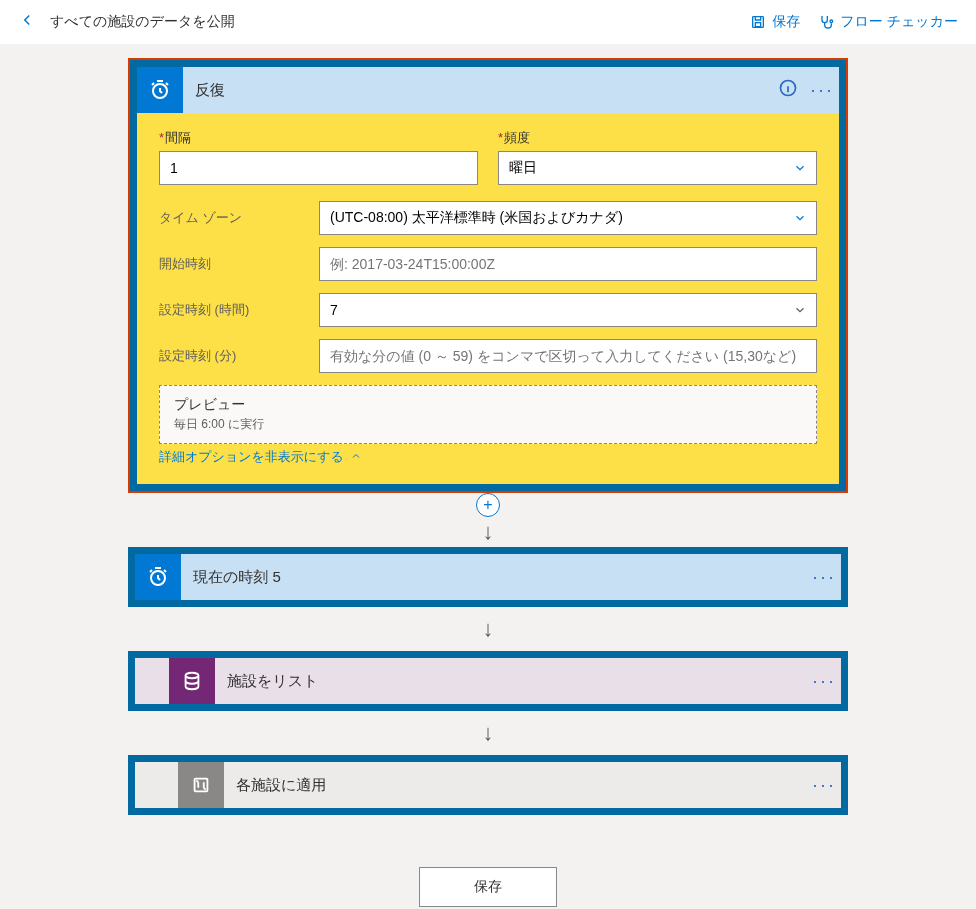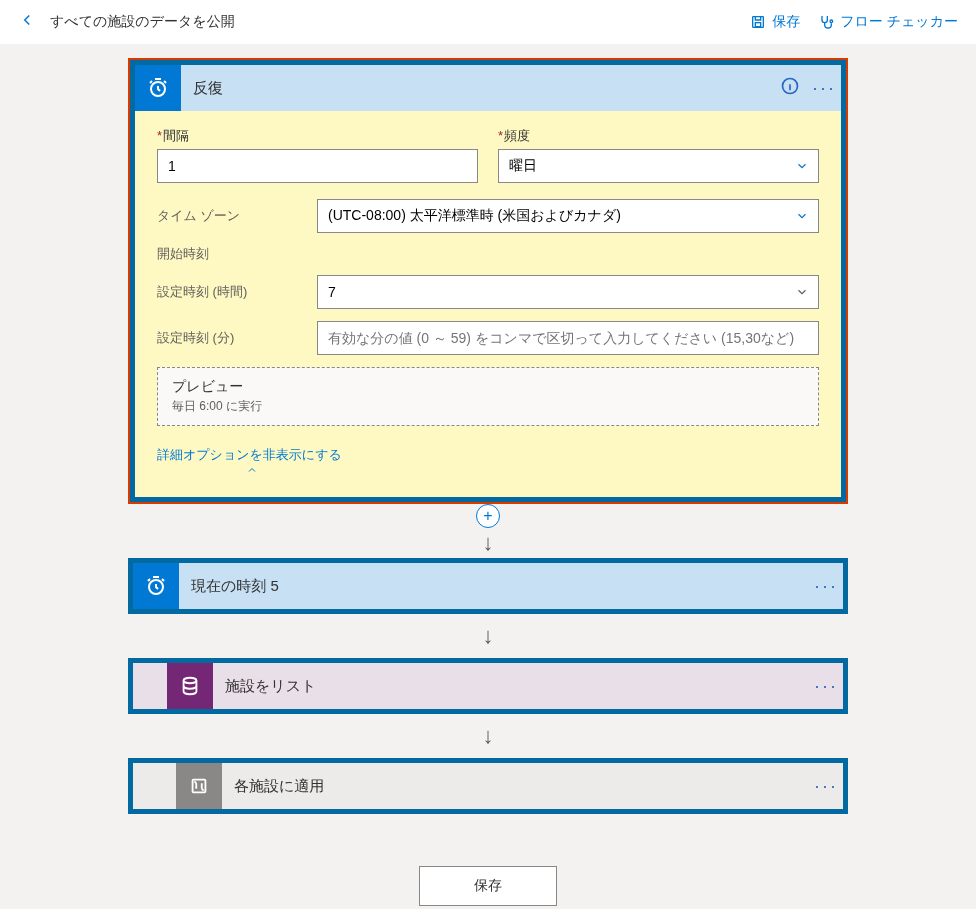--- a/index.html
+++ b/index.html
@@ -9,21 +9,21 @@
   .back-arrow { color: #0078d4; font-size: 18px; margin-right: 14px; cursor: pointer; }
   .title { color: #323130; font-size: 14px; flex: 1; }
   .top-action { display: flex; align-items: center; color: #0078d4; font-size: 14px; margin-left: 18px; cursor: pointer; }
   .top-action svg { margin-right: 6px; }
 
   .canvas { padding: 14px 0 30px 0; }
   .center-col { width: 720px; margin: 0 auto; }
 
   .highlight-box { border: 2px solid #d83b01; padding: 0; }
 
-  .card { background: #fef9c3; border: 5px solid #0369a1; }
+  .card { background: #fde047; border: 7px solid #0369a1; }
   .card-header { display: flex; align-items: center; height: 46px; }
   .card-header.blue-light { background: #c7e0f4; }
   .card-header.grey { background: #edebe9; padding-left: 43px; }
   .card-header.purple { background: #e9dfe9; padding-left: 34px; }
   .ic-box { width: 46px; height: 46px; display: flex; align-items: center; justify-content: center; color: #fff; }
   .ic-box.blue { background: #0078d4; }
   .ic-box.purple { background: #742774; }
   .ic-box.grey { background: #8a8886; }
   .card-title { margin-left: 12px; font-size: 15px; color: #323130; flex: 1; }
   .info-btn, .more-btn { width: 34px; text-align: center; color: #2b65c4; font-size: 18px; cursor: pointer; }
@@ -40,21 +40,21 @@
   .chev svg { display: block; }
 
   .row-kv { display: flex; align-items: center; margin-bottom: 12px; }
   .row-kv .klabel { width: 160px; font-size: 13px; color: #605e5c; }
   .row-kv .kval { flex: 1; }
 
   .preview-box { border: 1px dashed #8a8886; background: #faf9f8; padding: 10px 14px; margin-top: 4px; }
   .preview-title { font-size: 14px; color: #323130; }
   .preview-sub { font-size: 12px; color: #605e5c; margin-top: 2px; }
 
-  .adv-link { margin-top: 20px; color: #0078d4; font-size: 13px; cursor: pointer; display: inline-flex; align-items: center; flex-direction: column; }
+  .adv-link { margin-top: 4px; color: #0078d4; font-size: 13px; cursor: pointer; display: inline-flex; align-items: center; }
   .adv-link .caret-up { margin-left: 6px; }
 
   .connector { display: flex; flex-direction: column; align-items: center; }
   .add-circle { width: 24px; height: 24px; border: 1px solid #0078d4; border-radius: 50%; color: #0078d4; display: flex; align-items: center; justify-content: center; background: #fff; font-size: 16px; cursor: pointer; }
   .arrow-down { font-size: 22px; color: #605e5c; margin: 2px 0; }
   .spacer-arrow { height: 44px; display: flex; align-items: center; justify-content: center; }
 
   .footer-row { display: flex; justify-content: center; gap: 30px; margin-top: 52px; }
   .btn { height: 40px; width: 138px; border: 1px solid #8a8886; background: #fff; font-size: 14px; color: #323130; cursor: pointer; display: flex; align-items: center; justify-content: center; }
 </style>
@@ -136,20 +136,21 @@
               <span class="chev">
                   <svg width="14" height="14" viewBox="0 0 24 24" fill="none" stroke="#0078d4" stroke-width="2">
                     <path d="M6 9l6 6 6-6"></path>
                   </svg>
                 </span>
             </div>
           </div>
 
           <div class="row-kv">
             <div class="klabel">開始時刻</div>
+            <div class="kval"><input class="text-input" placeholder="例: 2017-03-24T15:00:00Z" style=""></div>
           </div>
 
           <div class="row-kv">
             <div class="klabel">設定時刻 (時間)</div>
             <div class="kval select-box">
               <input class="text-input" readonly="" value="7" style="">
               <span class="chev">
                   <svg width="14" height="14" viewBox="0 0 24 24" fill="none" stroke="#605e5c" stroke-width="2">
                     <path d="M6 9l6 6 6-6"></path>
                   </svg>

